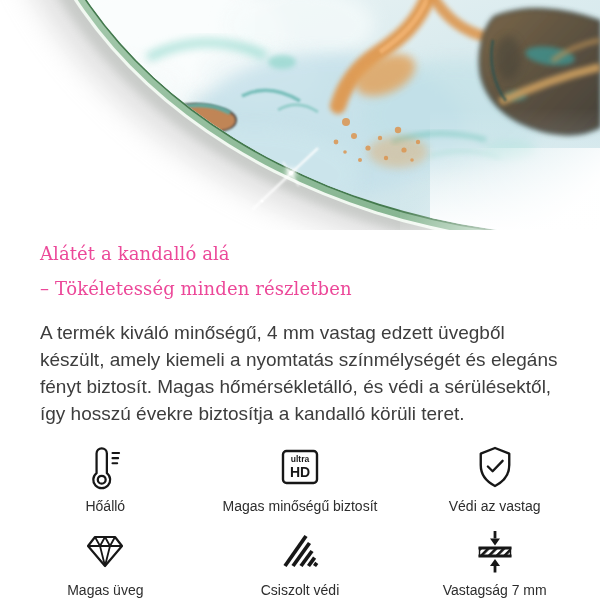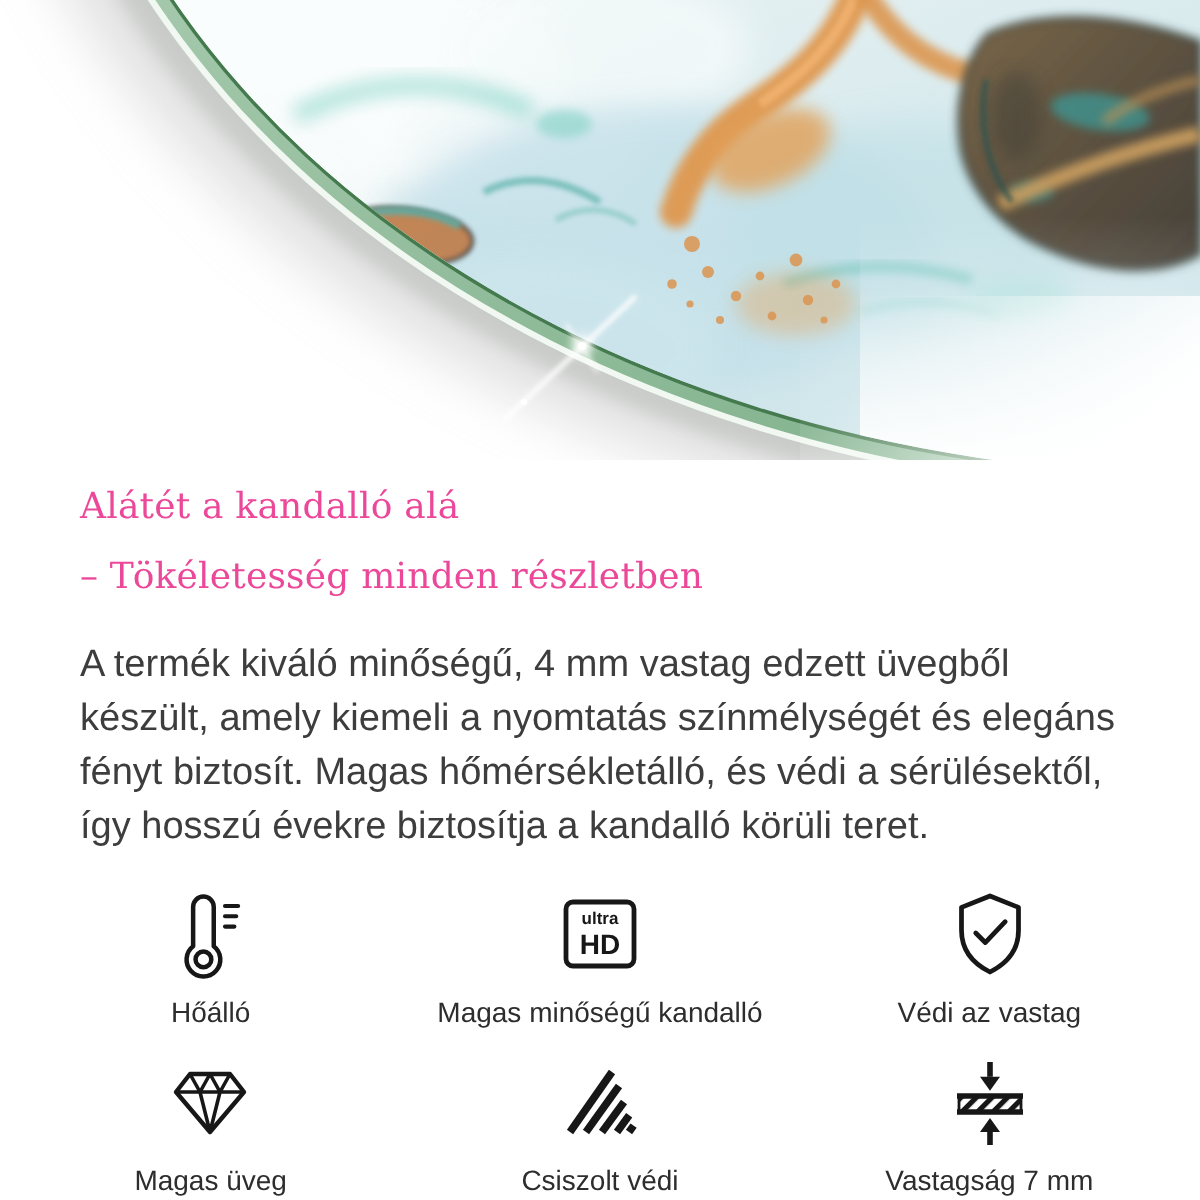--- a/index.html
+++ b/index.html
@@ -203,21 +203,21 @@
   </div>
 
   <div class="feature">
     <div class="iconbox">
       <svg width="40" height="40" viewBox="0 0 40 40">
         <rect class="icon-stroke" stroke-width="2.4" x="3" y="4" width="34" height="32" rx="3.5"></rect>
         <text x="20" y="15" text-anchor="middle" font-family="Liberation Sans, sans-serif" font-size="8.5" font-weight="700" fill="#171717">ultra</text>
         <text x="20" y="30" text-anchor="middle" font-family="Liberation Sans, sans-serif" font-size="14" font-weight="700" fill="#171717">HD</text>
       </svg>
     </div>
-    <div class="flabel">Magas minőségű kandalló</div>
+    <div class="flabel">Magas minőségű biztosít</div>
   </div>
 
   <div class="feature">
     <div class="iconbox">
       <svg width="38" height="44" viewBox="0 0 40 46">
         <path class="icon-stroke" stroke-width="2.5" stroke-linejoin="round" d="M20 3 L35 9 V21 C35 31.5 29 38.5 20 43 C11 38.5 5 31.5 5 21 V9 Z"></path>
         <path class="icon-stroke" stroke-width="2.5" stroke-linecap="round" stroke-linejoin="round" d="M12.5 22.5 l5 5 l10.5 -11"></path>
       </svg>
     </div>
     <div class="flabel">Védi az vastag</div>

